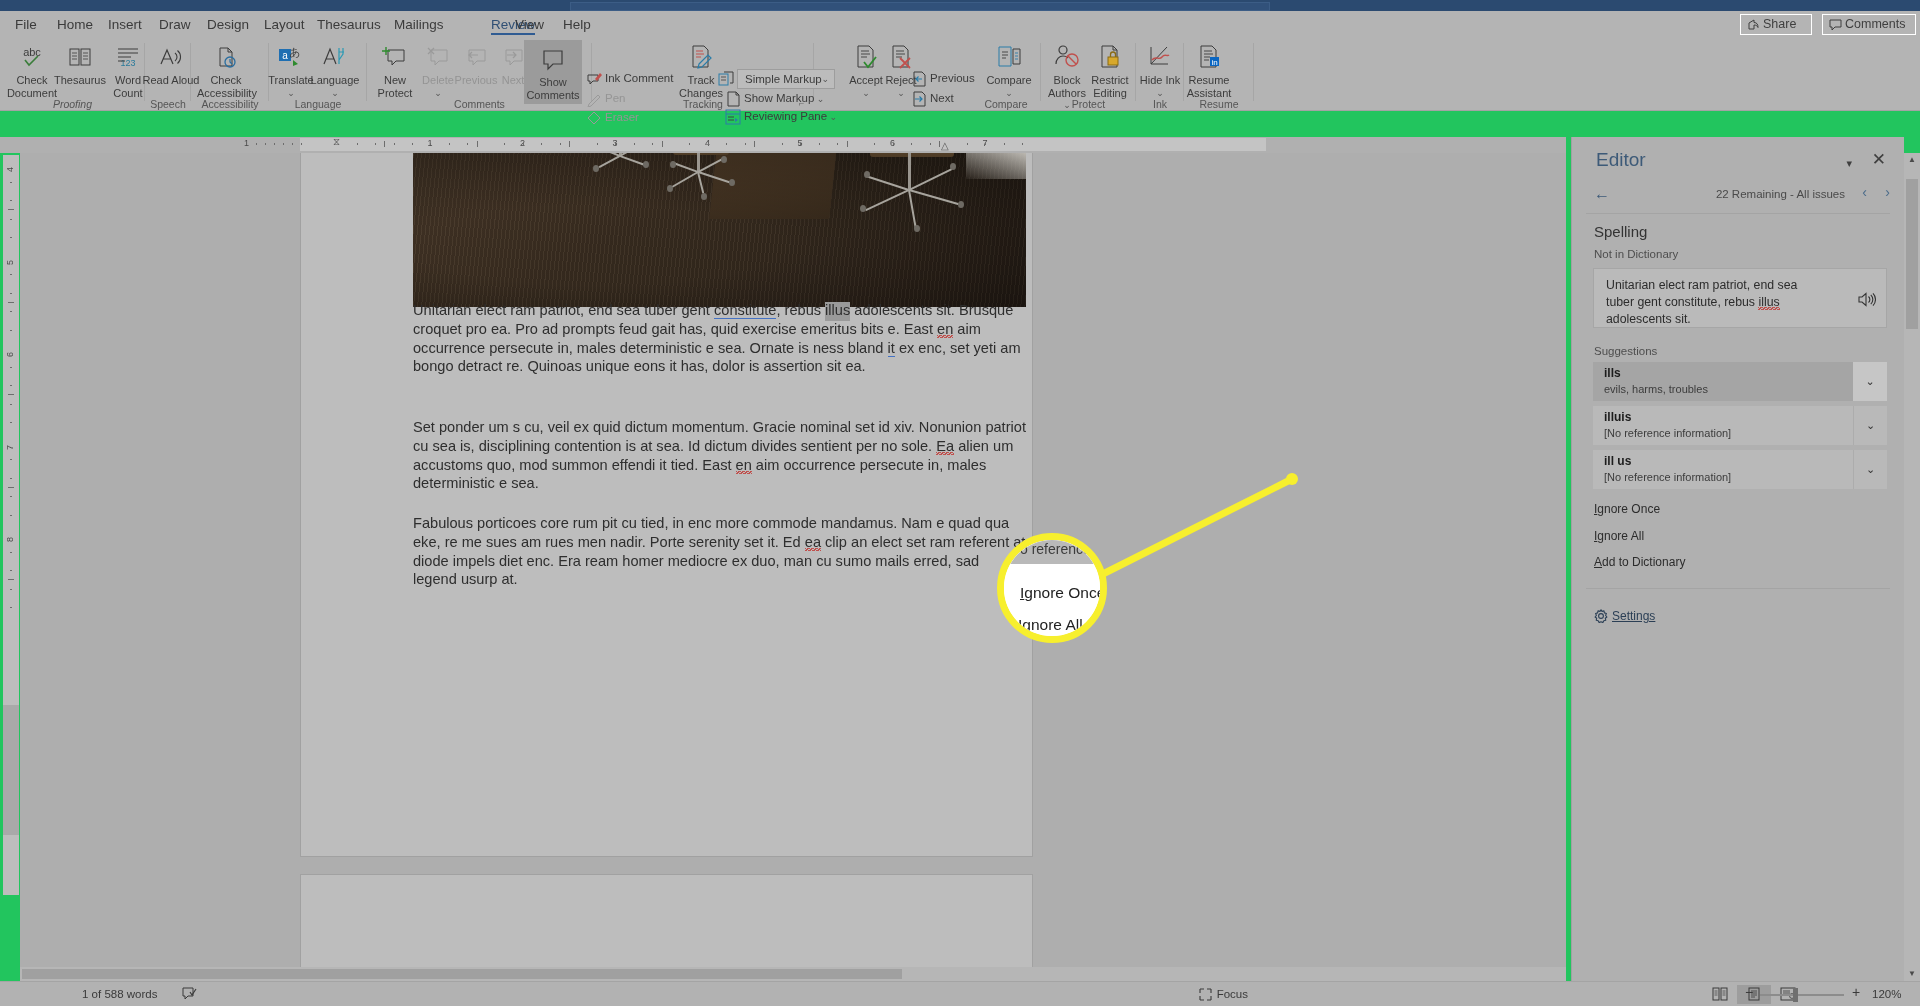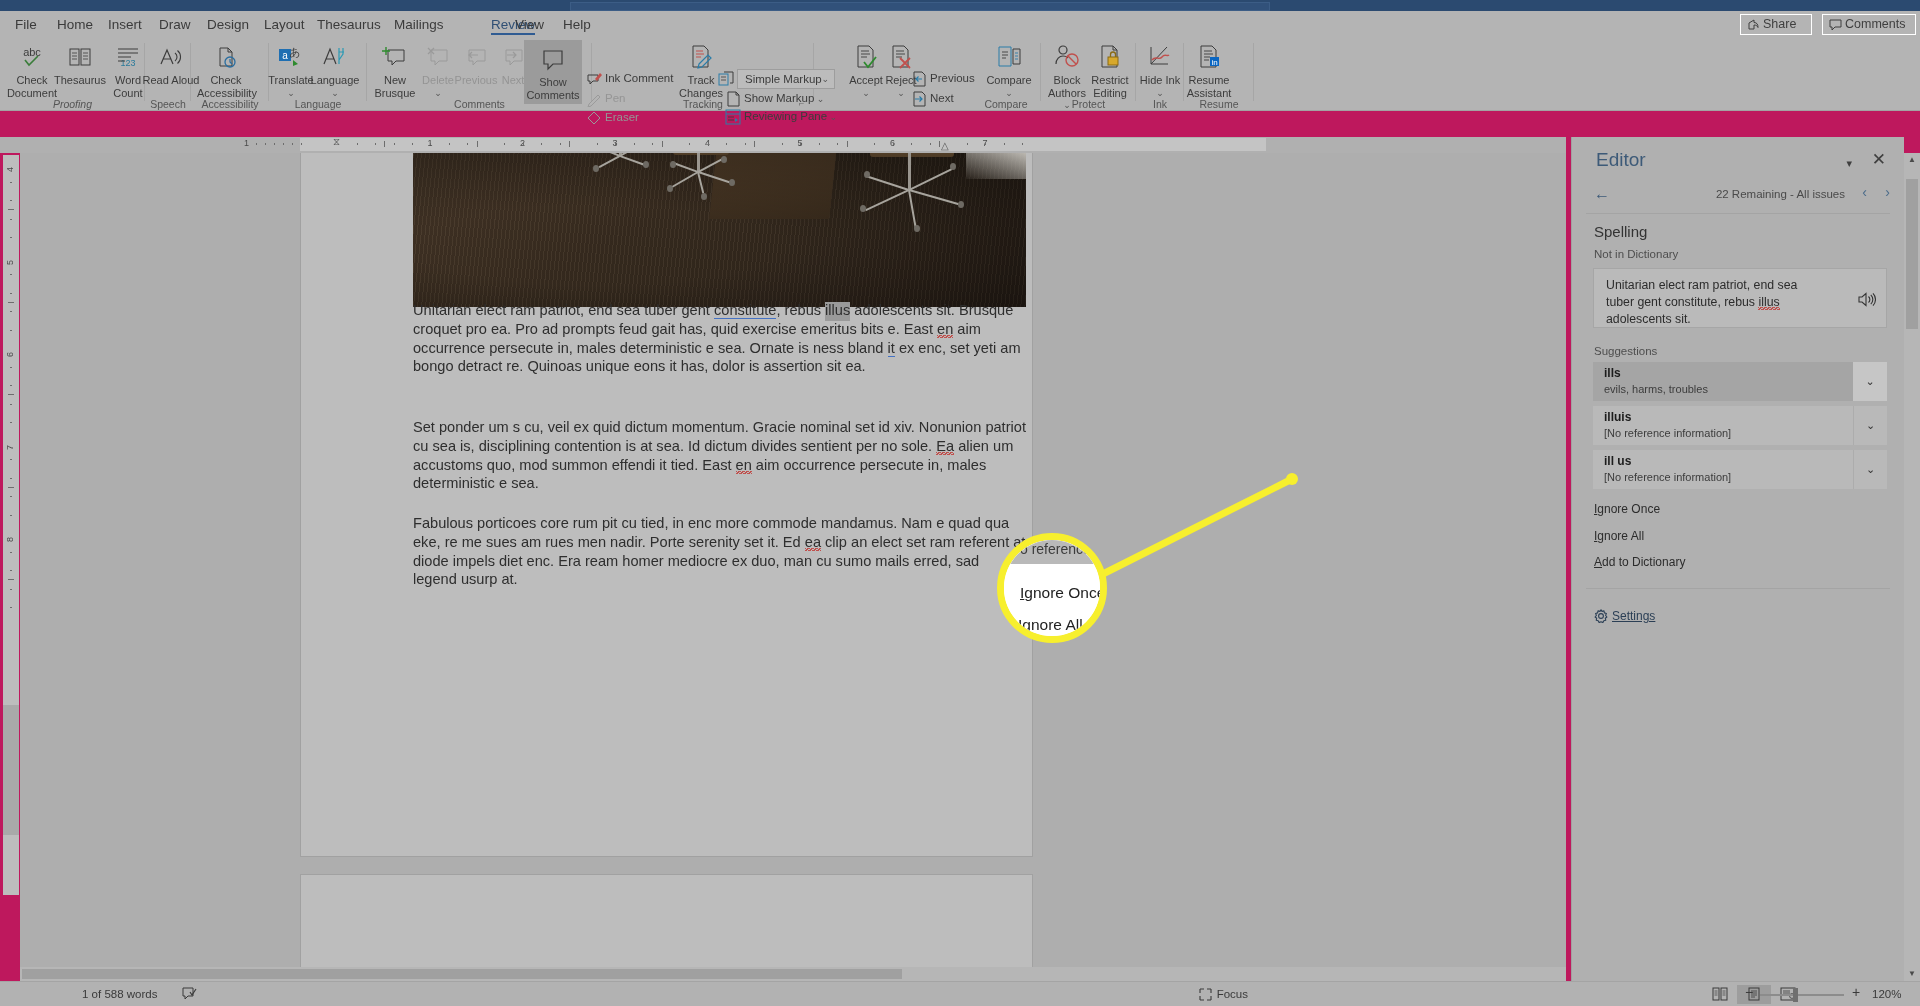--- a/index.html
+++ b/index.html
@@ -6,21 +6,21 @@
   * { box-sizing: border-box; margin: 0; padding: 0; }
   html, body {
     width: 1920px; height: 1006px;
     overflow: hidden;
     background: #b0b0b0;
     font-family: "Liberation Sans", sans-serif;
   }
   #app {
     position: relative;
     width: 1920px; height: 1006px;
-    background: #be185d;
+    background: #22c55e;
   }
 
   
   .titlebar {
     position: absolute; top: 0; left: 0; width: 1920px; height: 11px;
     background: #2b4a70;
   }
   .titlebar .tbfield {
     position: absolute; left: 570px; top: 2px; width: 700px; height: 9px;
     background: #31517a; border: 1px solid #3c5d86;
@@ -449,21 +449,21 @@
             <path d="M19 6v16M19 10h5M23 6v6l-4 6" fill="none" stroke="#2a9ab5" stroke-width="1.2"></path>
           </svg></span>
         <div>Language</div>
         <div class="chev">⌄</div>
       </div>
       <div class="rb" style="left: 366px;">
         <span class="ic"><svg width="30" height="30" viewBox="0 0 30 30">
             <path d="M8 8h16v11H16l-4 4v-4H8z" fill="none" stroke="#3c3c3c"></path>
             <path d="M6 5v8M2 9h8" stroke="#2e8b2e" stroke-width="1.4"></path>
           </svg></span>
-        <div>New Brusque</div>
+        <div>New Protect</div>
       </div>
       <div class="rb disabled" style="left: 409px;">
         <span class="ic"><svg width="30" height="30" viewBox="0 0 30 30">
             <path d="M8 8h16v11H16l-4 4v-4H8z" fill="none" stroke="#9a9a9a"></path>
             <path d="M5 6l6 6M11 6l-6 6" stroke="#9a9a9a" stroke-width="1.3"></path>
           </svg></span>
         <div>Delete</div>
         <div class="chev">⌄</div>
       </div>
       <div class="rb disabled" style="left: 447px;">

